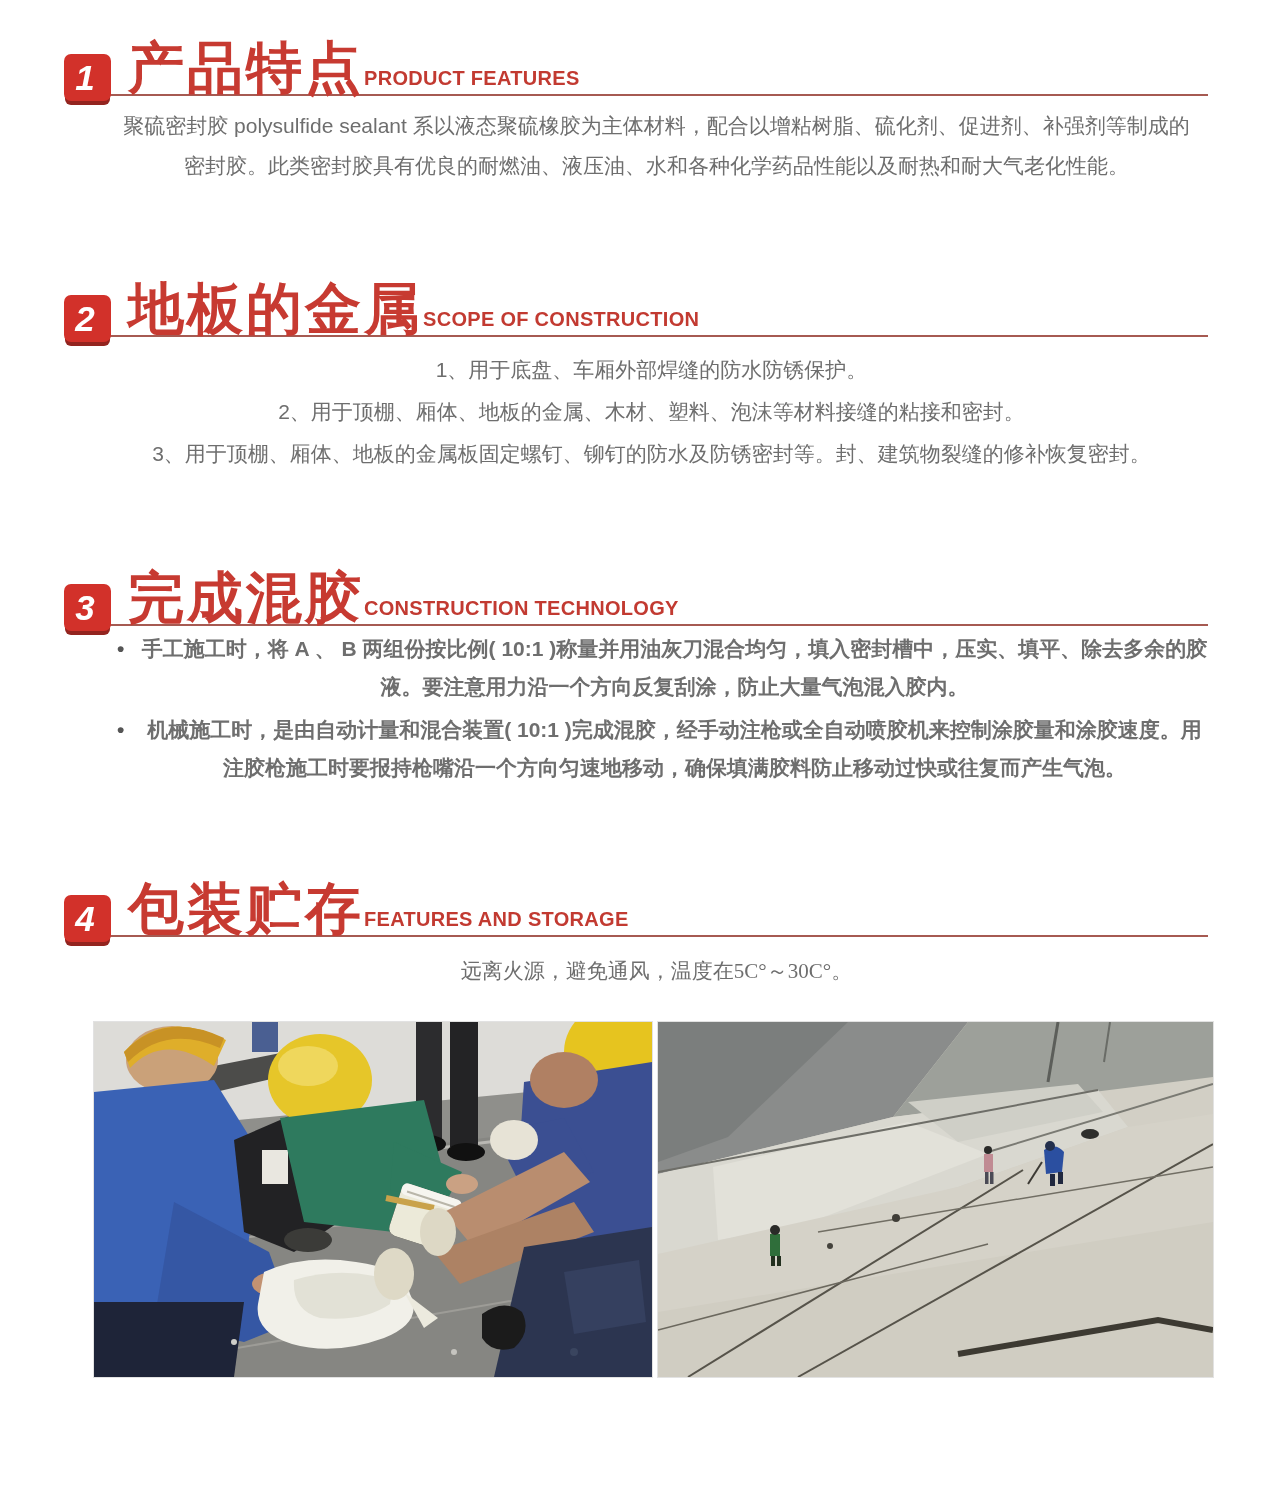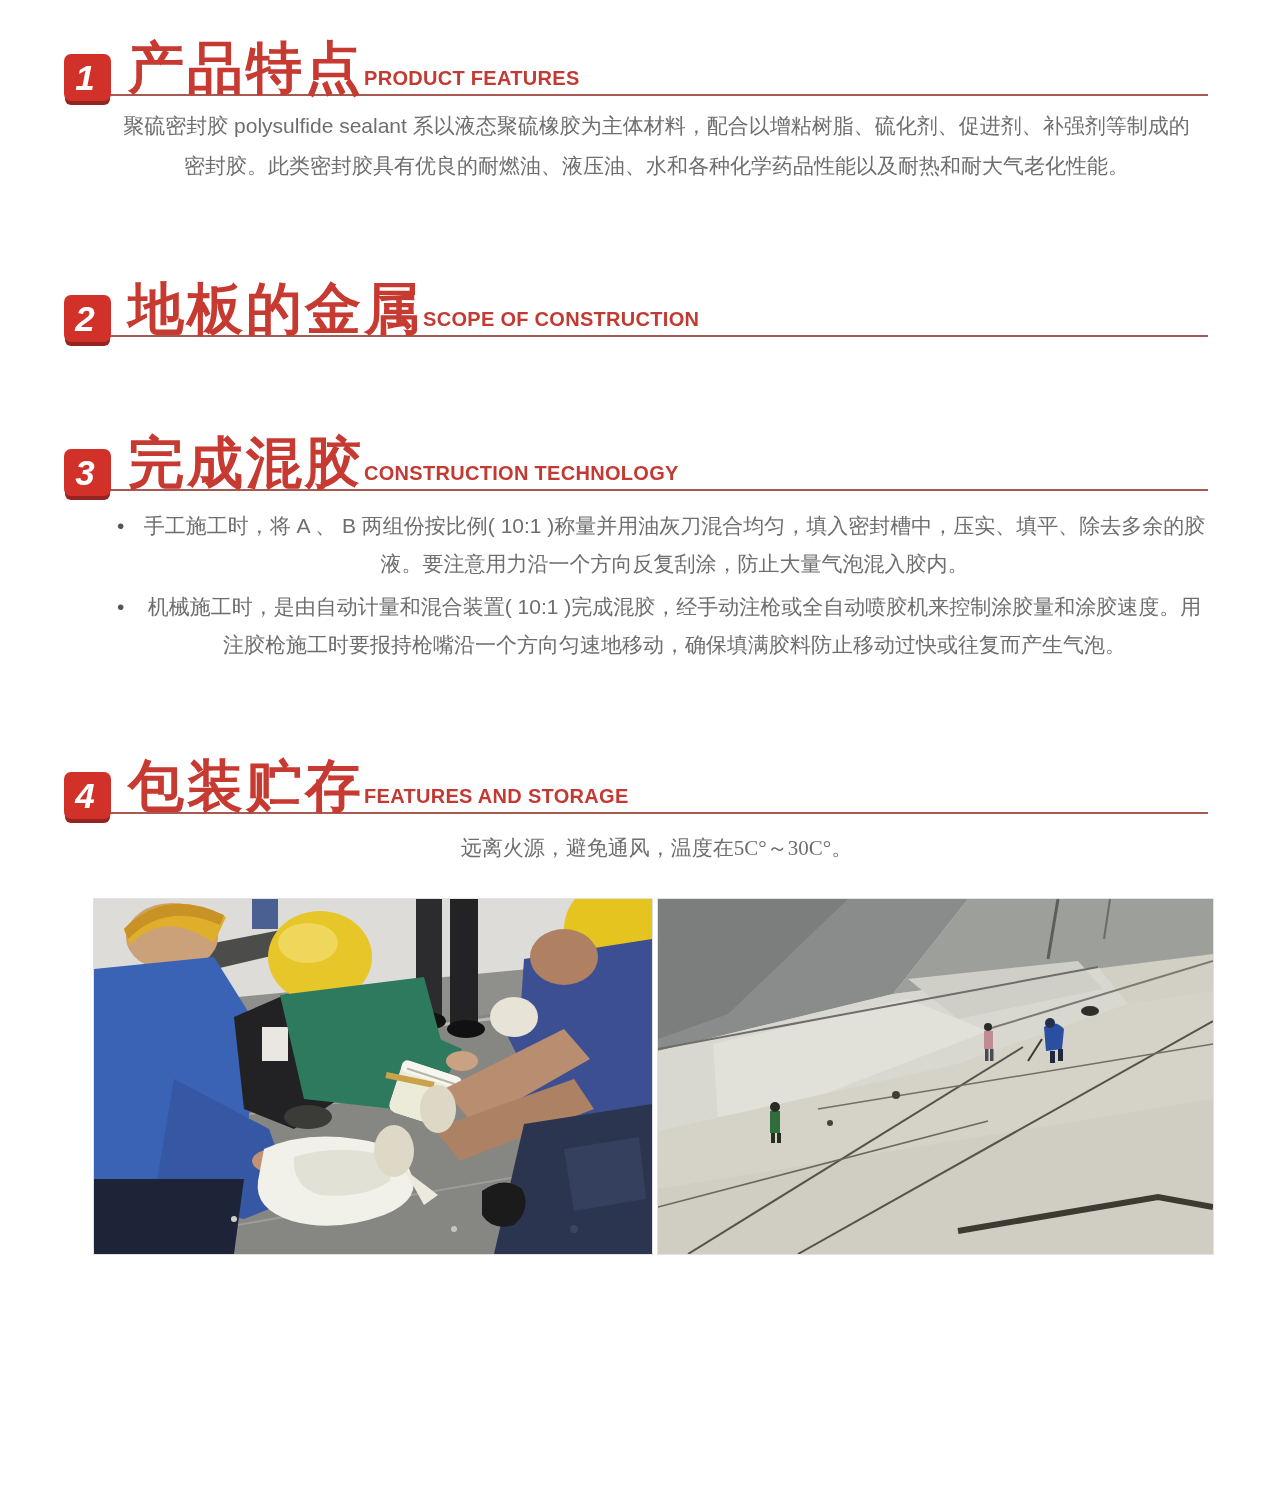--- a/index.html
+++ b/index.html
@@ -74,21 +74,21 @@
     text-align: center;
   }
   #sec1 { margin-top: 40px; }
   #sec1 .sec-body { margin-top: 10px; }
   #sec2 { margin-top: 95px; }
   #sec2 .sec-body { margin-top: 14px; }
   .lead { color: #3b3b3b; font-weight: bold; }
   .num-list { margin-top: 8px; margin-left: -10px; line-height: 37px; }
   .num-list .li { margin-top: 5px; }
   #sec3 { margin-top: 98px; }
-  #sec3 .sec-body { margin-top: 16px; line-height: 38px; margin-right: 70px; }
+  #sec3 .sec-body { margin-top: 4px; line-height: 38px; margin-right: 70px; font-weight: bold; }
   .bullet-item { position: relative; padding-left: 24px; margin-bottom: 5px; }
   .bullet-item::before {
     content: "•";
     position: absolute;
     left: 2px;
     top: 0;
     color: #555;
     font-size: 21px;
   }
   #sec4 { margin-top: 94px; }
@@ -126,20 +126,25 @@
   <section id="sec2">
     <div class="sec-head">
       <div class="badge">
         <span>2</span>
       </div>
       <span class="title-zh">地板的金属</span>
       <span class="title-en">SCOPE OF CONSTRUCTION</span>
       <div class="rule"></div>
     </div>
     <div class="sec-body">
+      <div class="num-list">
+        <div class="li">1、用于底盘、车厢外部焊缝的防水防锈保护。</div>
+        <div class="li">2、用于顶棚、厢体、地板的金属、木材、塑料、泡沫等材料接缝的粘接和密封。</div>
+        <div class="li">3、用于顶棚、厢体、地板的金属板固定螺钉、铆钉的防水及防锈密封等。封、建筑物裂缝的修补恢复密封。</div>
+      </div>
     </div>
   </section>
 
   <section id="sec3">
     <div class="sec-head">
       <div class="badge">
         <span>3</span>
       </div>
       <span class="title-zh">完成混胶</span>
       <span class="title-en">CONSTRUCTION TECHNOLOGY</span>

